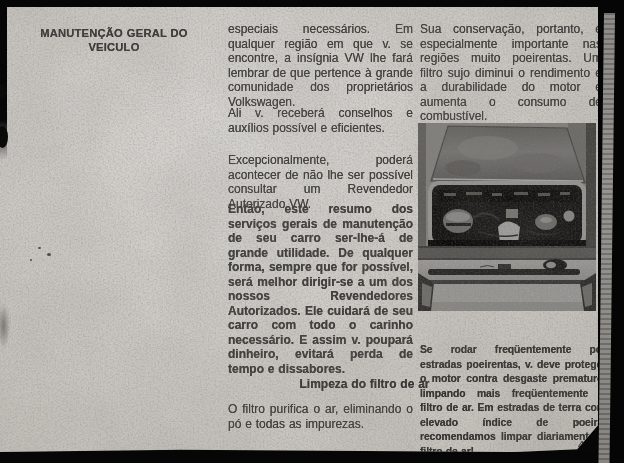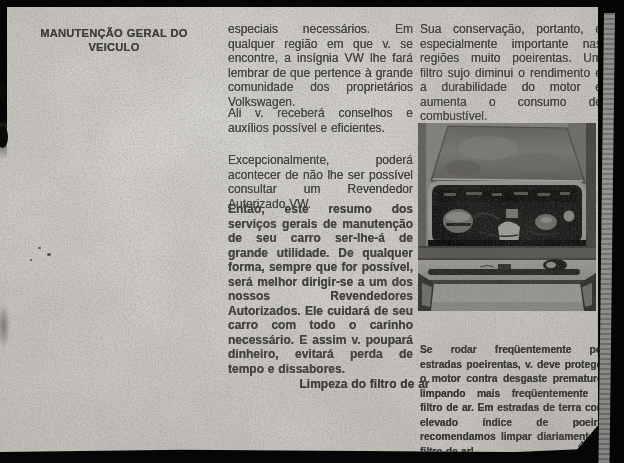--- a/index.html
+++ b/index.html
@@ -54,20 +54,21 @@
 
 <div class="page">
 
   <p class="txt title" style="left:30px;top:20px;width:168px;">MANUTENÇÃO GERAL DO VEICULO</p>
 
   <p class="txt" style="left:228px;top:16px;width:185px;">especiais necessários. Em qualquer região em que v. se encontre, a insígnia VW lhe fará lembrar de que pertence à grande comunidade dos proprietários Volkswagen.</p>
   <p class="txt" style="left:228px;top:100px;width:185px;">Ali v. receberá conselhos e auxílios possível e eficientes.</p>
   <p class="txt" style="left:228px;top:147px;width:185px;">Excepcionalmente, poderá acontecer de não lhe ser possível consultar um Revendedor Autorizado VW.</p>
   <p class="txt" style="left:228px;top:196px;width:185px;font-weight:bold;">Então, este resumo dos serviços gerais de manutenção de seu carro ser-lhe-á de grande utilidade. De qualquer forma, sempre que for possível, será melhor dirigir-se a um dos nossos Revendedores Autorizados. Ele cuidará de seu carro com todo o carinho necessário. E assim v. poupará dinheiro, evitará perda de tempo e dissabores.</p>
   <p class="txt heading" style="left:228px;top:371px;width:185px;">Limpeza do filtro de ar</p>
+  <p class="txt" style="left:228px;top:396px;width:185px;">O filtro purifica o ar, eliminando o pó e todas as impurezas.</p>
 
   <p class="txt" style="left:420px;top:16px;width:182px;">Sua conservação, portanto, é especialmente importante nas regiões muito poeirentas. Um filtro sujo diminui o rendimento e a durabilidade do motor e aumenta o consumo de combustível.</p>
 
   <svg class="photo" viewBox="0 0 178 188">
     <defs>
       <filter id="photograin" x="0" y="0" width="100%" height="100%">
         <feTurbulence type="fractalNoise" baseFrequency="0.7" numOctaves="2" seed="3"></feTurbulence>
         <feColorMatrix type="matrix" values="0 0 0 0 0  0 0 0 0 0  0 0 0 0 0  .8 .8 .8 0 0"></feColorMatrix>
       </filter>
       <linearGradient id="lidg" x1="0" y1="0" x2="0" y2="1">

